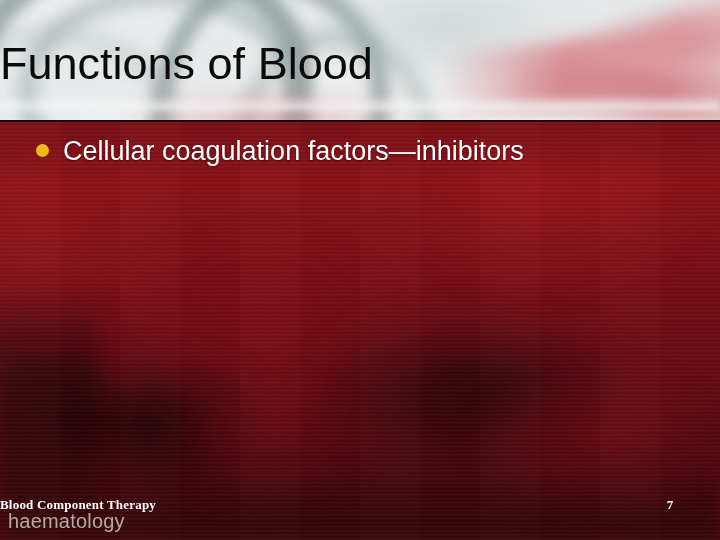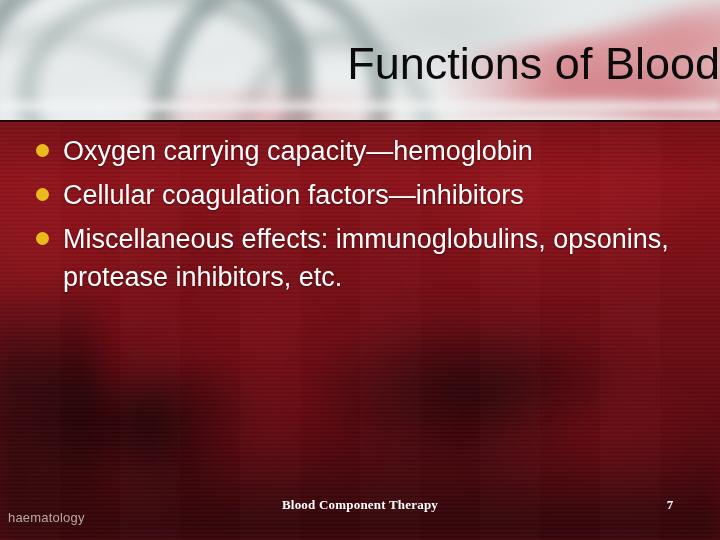--- a/index.html
+++ b/index.html
@@ -106,21 +106,21 @@
   .hdr-white-strip {
     left: 0; top: 96px;
     width: 720px; height: 14px;
     background: linear-gradient(180deg, rgba(255,255,255,0.0), rgba(244,246,246,0.92));
     filter: blur(3px);
   }
   #title {
     position: absolute;
     left: 0; top: 38px;
     width: 720px;
-    text-align: right;
+    text-align: left;
     font-size: 45px;
     line-height: 52px;
     font-weight: 400;
     color: #0b0b0b;
     letter-spacing: 0px;
     white-space: nowrap;
   }
   #header-rule {
     position: absolute;
     left: 0; top: 120px;
@@ -227,41 +227,40 @@
     color: #ffffff;
     font-weight: 400;
     text-shadow: 0 1px 2px rgba(0,0,0,0.45);
   }
 
   
   #footer-title {
     position: absolute;
     left: 0; top: 497px;
     width: 720px;
-    text-align: center;
     font-family: "Liberation Serif", serif;
     font-size: 13px;
     font-weight: 700;
     color: #ffffff;
     letter-spacing: 0.2px;
   }
   #page-number {
     position: absolute;
     left: 640px; top: 497px;
     width: 60px;
     text-align: center;
     font-family: "Liberation Serif", serif;
     font-size: 13px;
     font-weight: 700;
     color: #ffffff;
   }
   #watermark {
     position: absolute;
     left: 8px; top: 510px;
-    font-size: 13px;
+    font-size: 20px;
     font-weight: 400;
     color: rgba(214,206,204,0.80);
     letter-spacing: 0.2px;
   }
 </style>
 </head>
 <body>
 
 <div id="slide">
 
@@ -294,29 +293,21 @@
     <div class="cell c8"></div>
     <div class="dark-left"></div>
     <div class="dark-bottom"></div>
   </div>
   <div id="scanlines"></div>
   <div id="vcolumns"></div>
 
   <div id="bullets">
     <div class="bullet-row">
       <span class="bullet-dot"></span>
-      <span class="bullet-text">Oxygen carrying capacity—hemoglobin</span>
-    </div>
-    <div class="bullet-row">
-      <span class="bullet-dot"></span>
       <span class="bullet-text">Cellular coagulation factors—inhibitors</span>
-    </div>
-    <div class="bullet-row">
-      <span class="bullet-dot"></span>
-      <span class="bullet-text">Miscellaneous effects:  immunoglobulins, opsonins, protease inhibitors, etc.</span>
     </div>
   </div>
 
   <div id="footer-title">Blood Component Therapy</div>
   <div id="page-number">7</div>
   <div id="watermark">haematology</div>
 
 </div>
 
 </body></html>

